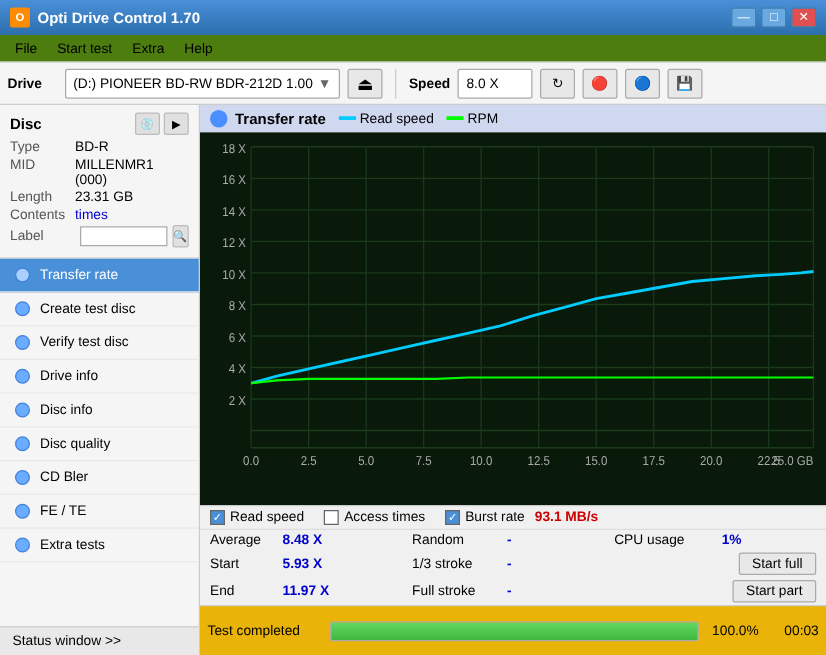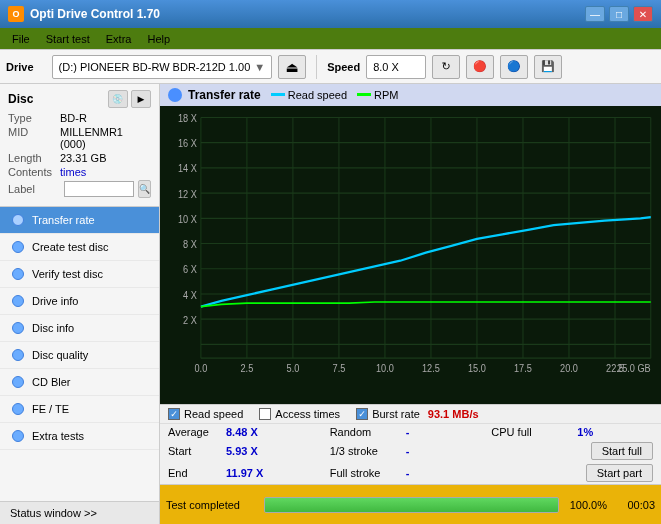--- a/index.html
+++ b/index.html
@@ -357,21 +357,21 @@
       <div class="stats-row">
         <div class="stat-group">
           <span class="stat-label">Average</span>
           <span class="stat-value" style="color:#0000cc;font-weight:bold;">8.48 X</span>
         </div>
         <div class="stat-group">
           <span class="stat-label2">Random</span>
           <span class="stat-value2">-</span>
         </div>
         <div class="stat-group">
-          <span class="stat-label3">CPU full</span>
+          <span class="stat-label3">CPU usage</span>
           <span class="stat-value3" style="color:#0000cc;font-weight:bold;">1%</span>
         </div>
       </div>
 
       <div class="stats-row">
         <div class="stat-group">
           <span class="stat-label">Start</span>
           <span class="stat-value" style="color:#0000cc;font-weight:bold;">5.93 X</span>
         </div>
         <div class="stat-group">

